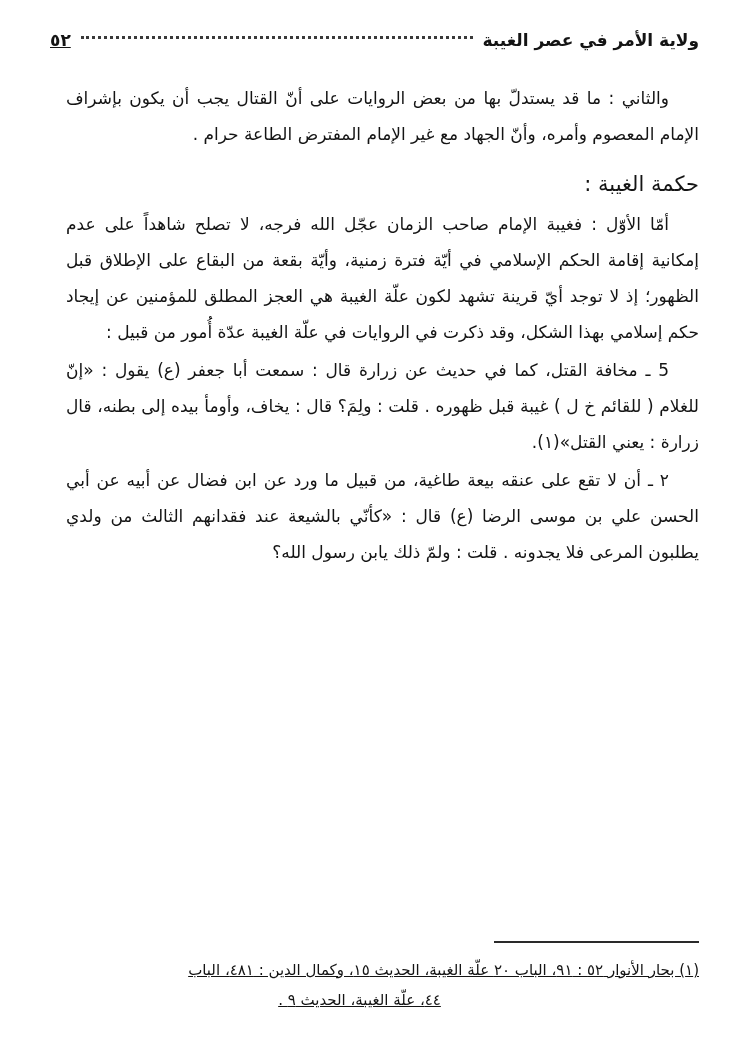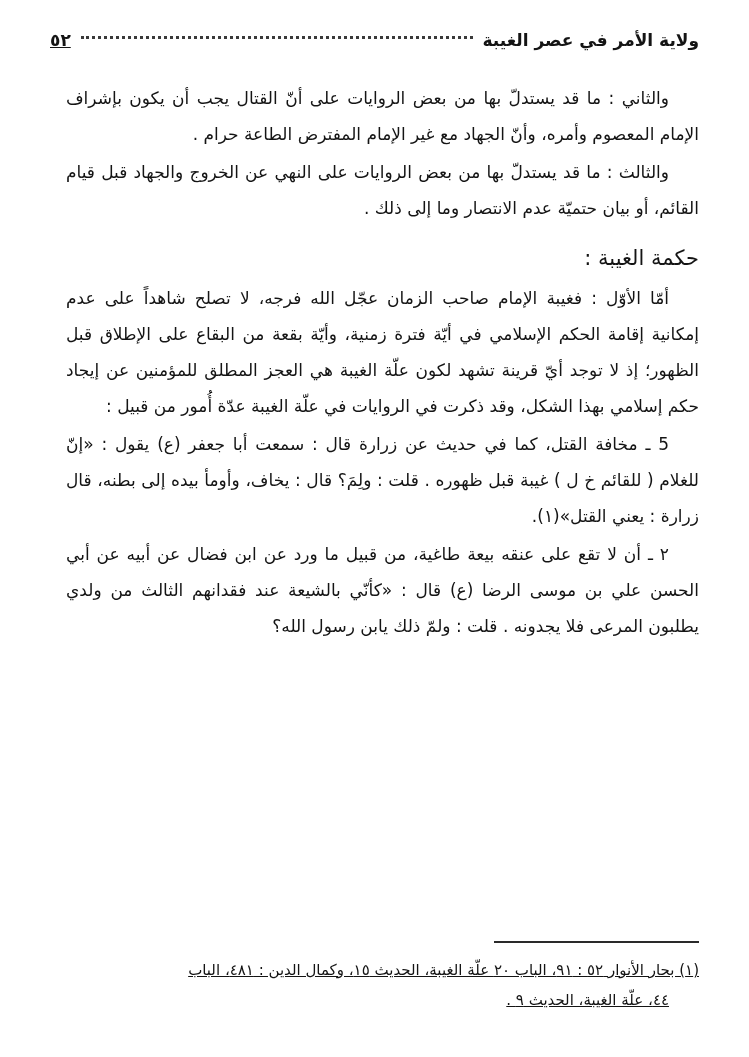--- a/index.html
+++ b/index.html
@@ -56,37 +56,36 @@
   .fn-rule {
     width: 205px;
     border-top: 2px solid #2a2a2a;
     margin-bottom: 12px;
   }
   .fn-line {
     font-size: 15px;
     line-height: 2.0;
     text-align: right;
   }
-  .fn-line-2 { padding-right: 30px; }
+  .fn-line-2 { padding-right: 30px; text-align: center; }
 </style>
 </head>
 <body>
 
 <div class="page">
 
   <header class="header">
     <span class="running-title">ولاية الأمر في عصر الغيبة</span>
     <span class="dot-leader"></span>
     <span class="page-number">٥٢</span>
   </header>
 
   <main class="body">
     <p>والثاني : ما قد يستدلّ بها من بعض الروايات على أنّ القتال يجب أن يكون بإشراف الإمام المعصوم وأمره، وأنّ الجهاد مع غير الإمام المفترض الطاعة حرام .</p>
 
-    <p>والثالث : ما قد يستدلّ بها من بعض الروايات على النهي عن الخروج والجهاد قبل قيام القائم، أو بيان حتميّة عدم الانتصار وما إلى ذلك .</p>
 
     <h2 class="section-heading">حكمة الغيبة :</h2>
 
     <p>أمّا الأوّل : فغيبة الإمام صاحب الزمان عجّل الله فرجه، لا تصلح شاهداً على عدم إمكانية إقامة الحكم الإسلامي في أيّة فترة زمنية، وأيّة بقعة من البقاع على الإطلاق قبل الظهور؛ إذ لا توجد أيّ قرينة تشهد لكون علّة الغيبة هي العجز المطلق للمؤمنين عن إيجاد حكم إسلامي بهذا الشكل، وقد ذكرت في الروايات في علّة الغيبة عدّة أُمور من قبيل :</p>
 
     <p>5 ـ مخافة القتل، كما في حديث عن زرارة قال : سمعت أبا جعفر (ع) يقول : «إنّ للغلام ( للقائم خ ل ) غيبة قبل ظهوره . قلت : ولِمَ؟ قال : يخاف، وأومأ بيده إلى بطنه، قال زرارة : يعني القتل»(١).</p>
 
     <p>٢ ـ أن لا تقع على عنقه بيعة طاغية، من قبيل ما ورد عن ابن فضال عن أبيه عن أبي الحسن علي بن موسى الرضا (ع) قال : «كأنّي بالشيعة عند فقدانهم الثالث من ولدي يطلبون المرعى فلا يجدونه . قلت : ولمّ ذلك يابن رسول الله؟</p>
   </main>
 

